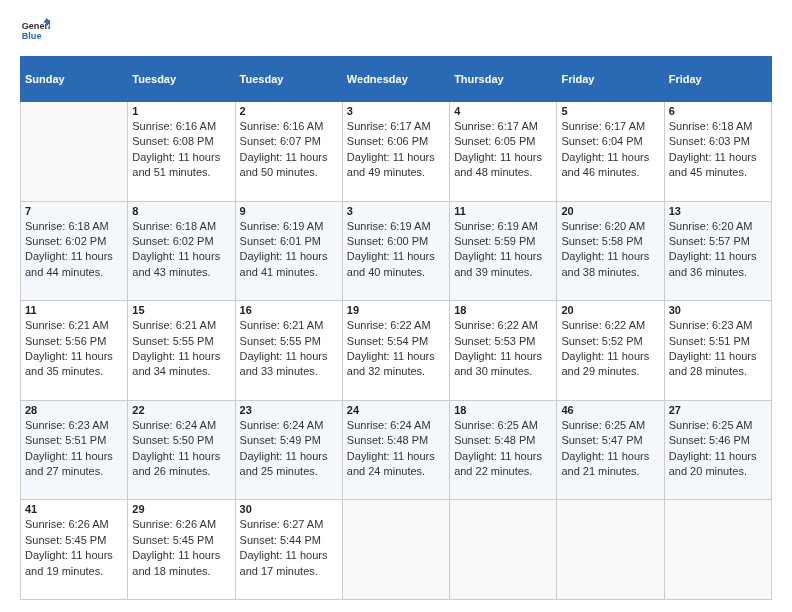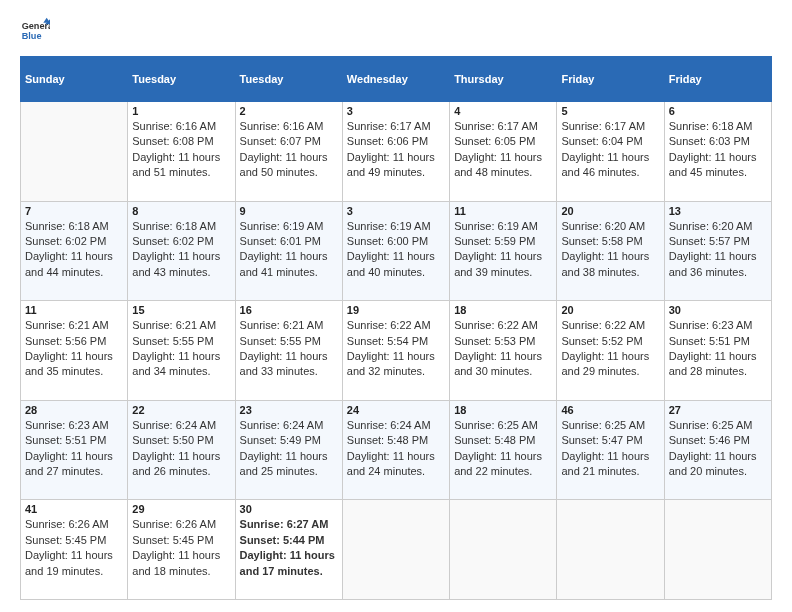--- a/index.html
+++ b/index.html
@@ -327,21 +327,21 @@
           </td>
           <td>
             <div class="day-number">29</div>
             <div class="day-info" style="white-space: pre-line;">Sunrise: 6:26 AM
 Sunset: 5:45 PM
 Daylight: 11 hours
 and 18 minutes.</div>
           </td>
           <td>
             <div class="day-number">30</div>
-            <div class="day-info" style="white-space: pre-line; font-weight: bold;">Sunrise: 6:27 AM
+            <div class="day-info" style="white-space: pre-line;">Sunrise: 6:27 AM
 Sunset: 5:44 PM
 Daylight: 11 hours
 and 17 minutes.</div>
           </td>
           <td class="empty-cell"></td>
           <td class="empty-cell"></td>
           <td class="empty-cell"></td>
           <td class="empty-cell"></td>
         </tr>
       </tbody>

